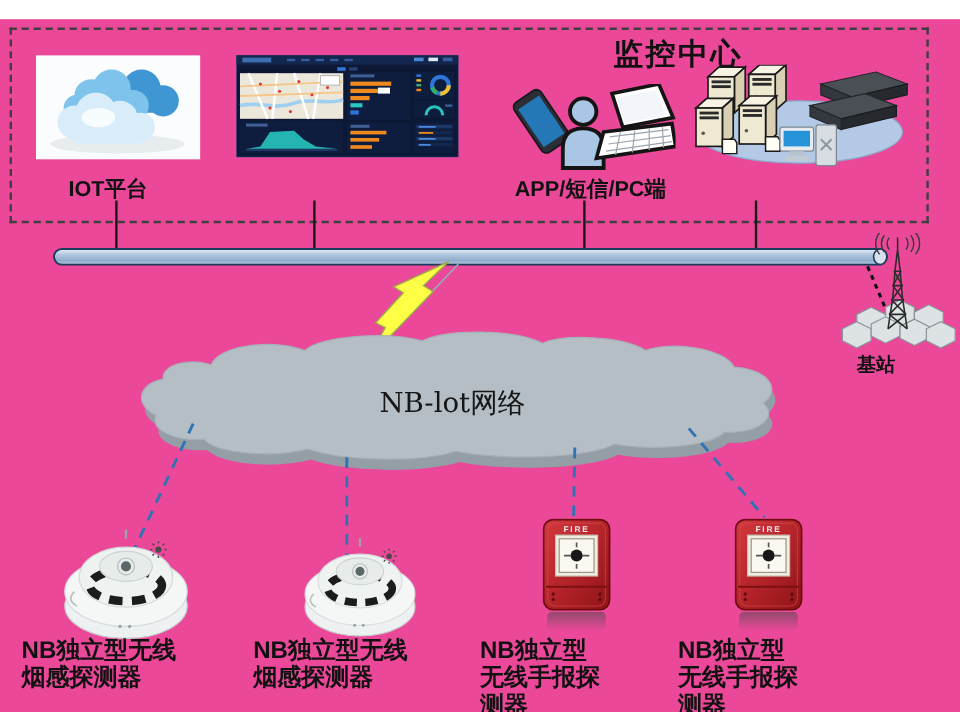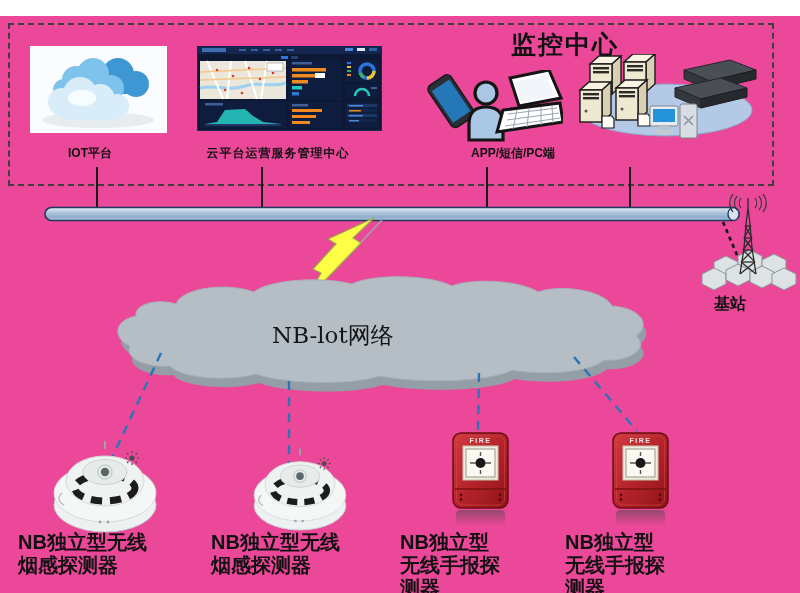--- a/index.html
+++ b/index.html
@@ -3,32 +3,32 @@
 <meta charset="utf-8">
 <style>
   html,body{margin:0;padding:0;background:#fff;}
   .canvas{
     position:relative;width:800px;height:593px;background:#ec4899;overflow:hidden;
     font-family:"Liberation Sans","DejaVu Sans",sans-serif;color:#111;margin-top:16px;
   }
   .abs{position:absolute;}
   .mc-box{left:8px;top:7px;width:762px;height:159px;border:2px dashed #3f3f3f;background:transparent;}
   .mc-title{left:495px;top:12px;width:140px;text-align:center;font-size:25px;font-weight:bold;letter-spacing:2px;}
-  .node-label{top:129px;text-align:center;font-size:12px;font-weight:bold;white-space:nowrap;}
+  .node-label{top:129px;text-align:center;font-size:18px;font-weight:bold;white-space:nowrap;}
   .lbl-iot{left:25px;width:130px;}
   .lbl-cloudmgmt{left:153px;width:250px;letter-spacing:1px;}
   .lbl-app{left:395px;width:160px;text-align:right;}
   .lbl-third{left:589px;width:172px;letter-spacing:2px;}
   .dev-label{top:515px;text-align:left;font-size:20px;font-weight:bold;line-height:23px;}
   .dev-label div{white-space:nowrap;}
   .lbl-smoke1{left:18px;width:164px;}
   .lbl-smoke2{left:211px;width:164px;}
   .lbl-call1{left:400px;width:160px;}
   .lbl-call2{left:565px;width:160px;}
-  .cloud-text{left:272px;top:304px;width:210px;text-align:left;font-size:23px;
+  .cloud-text{left:272px;top:304px;width:210px;text-align:center;font-size:23px;
     font-family:"DejaVu Serif","Liberation Serif",serif;color:#161616;}
   .bs-label{left:714px;top:278px;width:64px;text-align:left;font-size:16px;font-weight:bold;}
   svg{display:block;}
   .overlay{left:0;top:0;pointer-events:none;}
 </style>
 </head>
 <body>
 
 <div class="canvas">
 
@@ -212,21 +212,20 @@
       <rect x="78" y="52" width="28" height="20" rx="2" fill="#e8ecf0" stroke="#7b8690"></rect>
       <rect x="81" y="55" width="22" height="13" fill="#2593d8"></rect>
       <rect x="86" y="72" width="12" height="3" fill="#b9c2ca"></rect>
       <rect x="108" y="50" width="17" height="34" rx="2" fill="#d7dde2" stroke="#7b8690"></rect>
       <path d="M112,62 l9,9 M121,62 l-9,9" stroke="#8d979f" stroke-width="1.6"></path>
       <rect x="82" y="76" width="20" height="4" rx="2" fill="#c3cbd2"></rect>
     </g>
   </svg>
 
   <div class="abs node-label lbl-iot">IOT平台</div>
-  <div class="abs node-label lbl-cloudmgmt">云平台运营服务管理中心</div>
   <div class="abs node-label lbl-app">APP/短信/PC端</div>
 
   <svg class="abs overlay" width="800" height="593" viewBox="0 0 800 593">
     <defs>
       <linearGradient id="barGrad" x1="0" y1="0" x2="0" y2="1">
         <stop offset="0" stop-color="#e9eff7"></stop>
           <stop offset="0.35" stop-color="#b3c8e0"></stop>
         <stop offset="0.75" stop-color="#8fabcc"></stop>
           <stop offset="1" stop-color="#b7c9de"></stop>
       </linearGradient>

